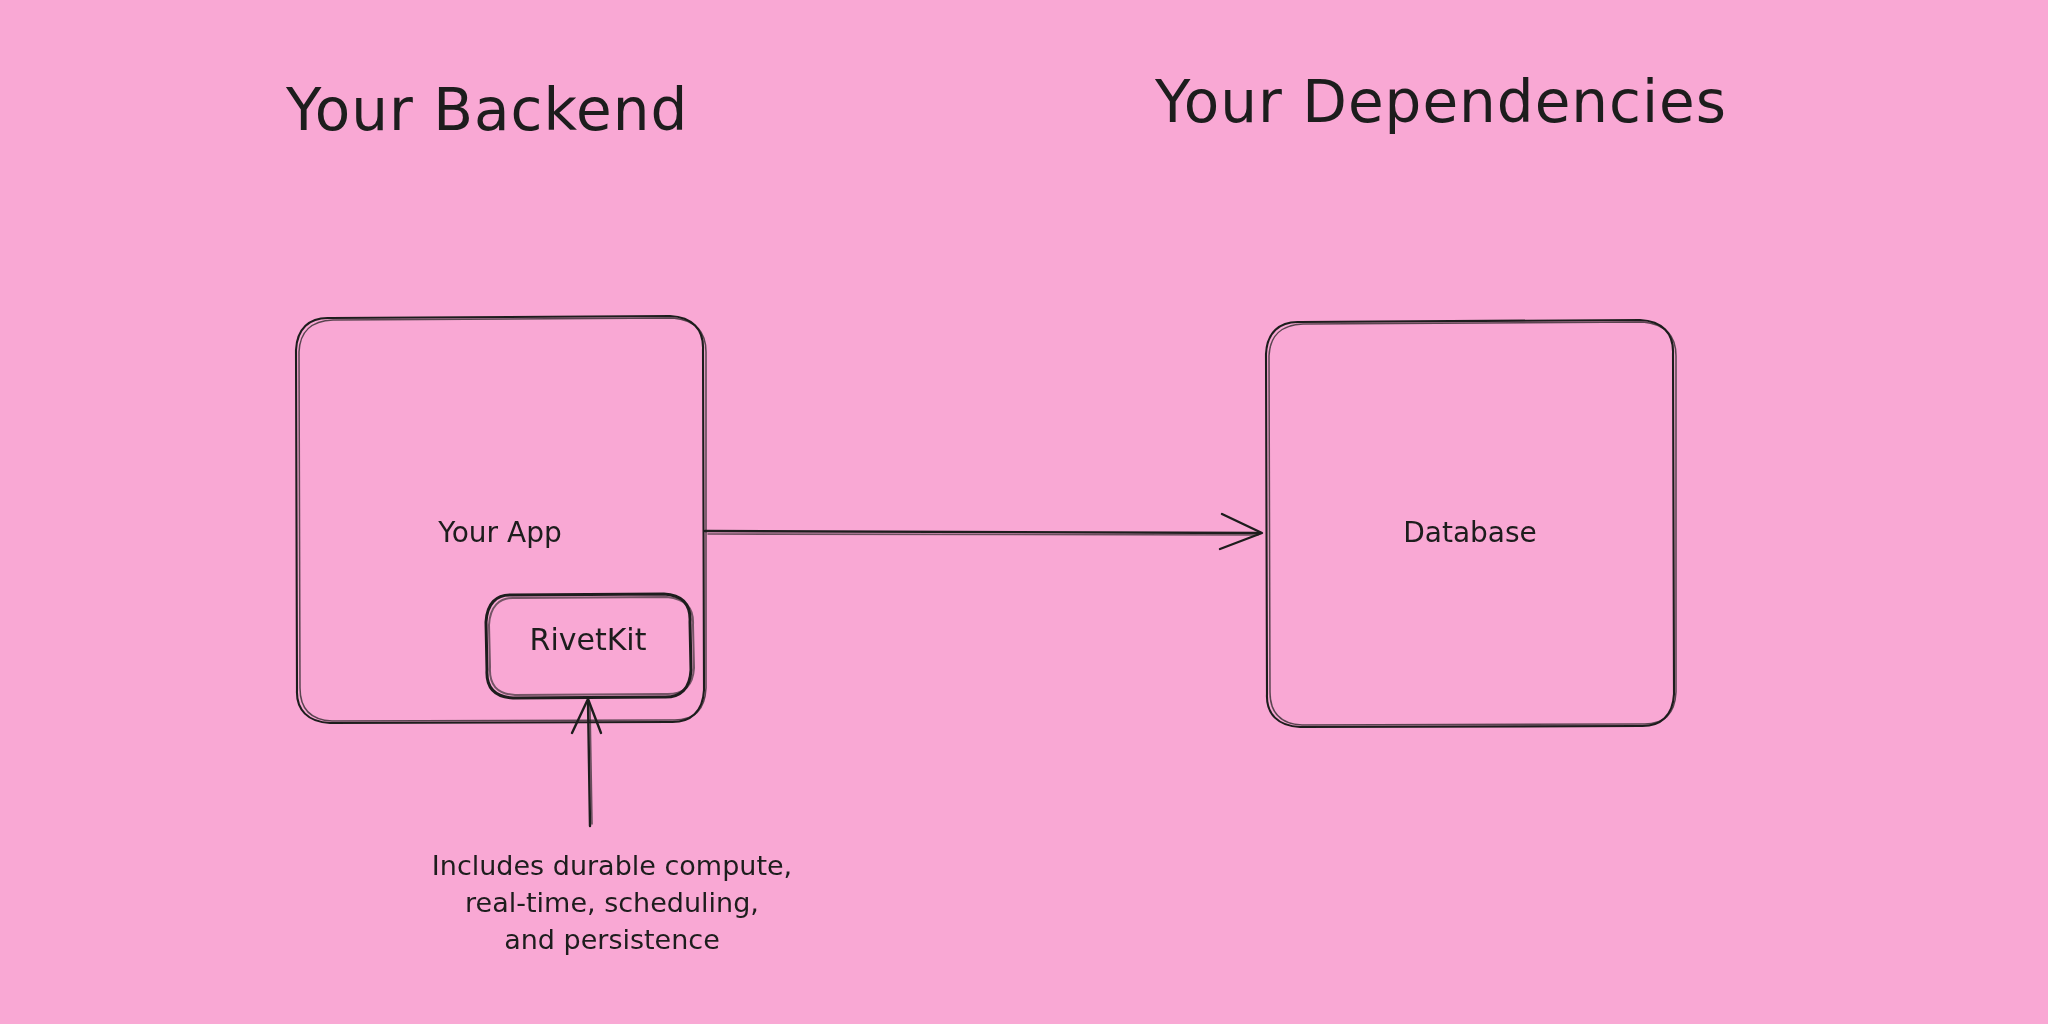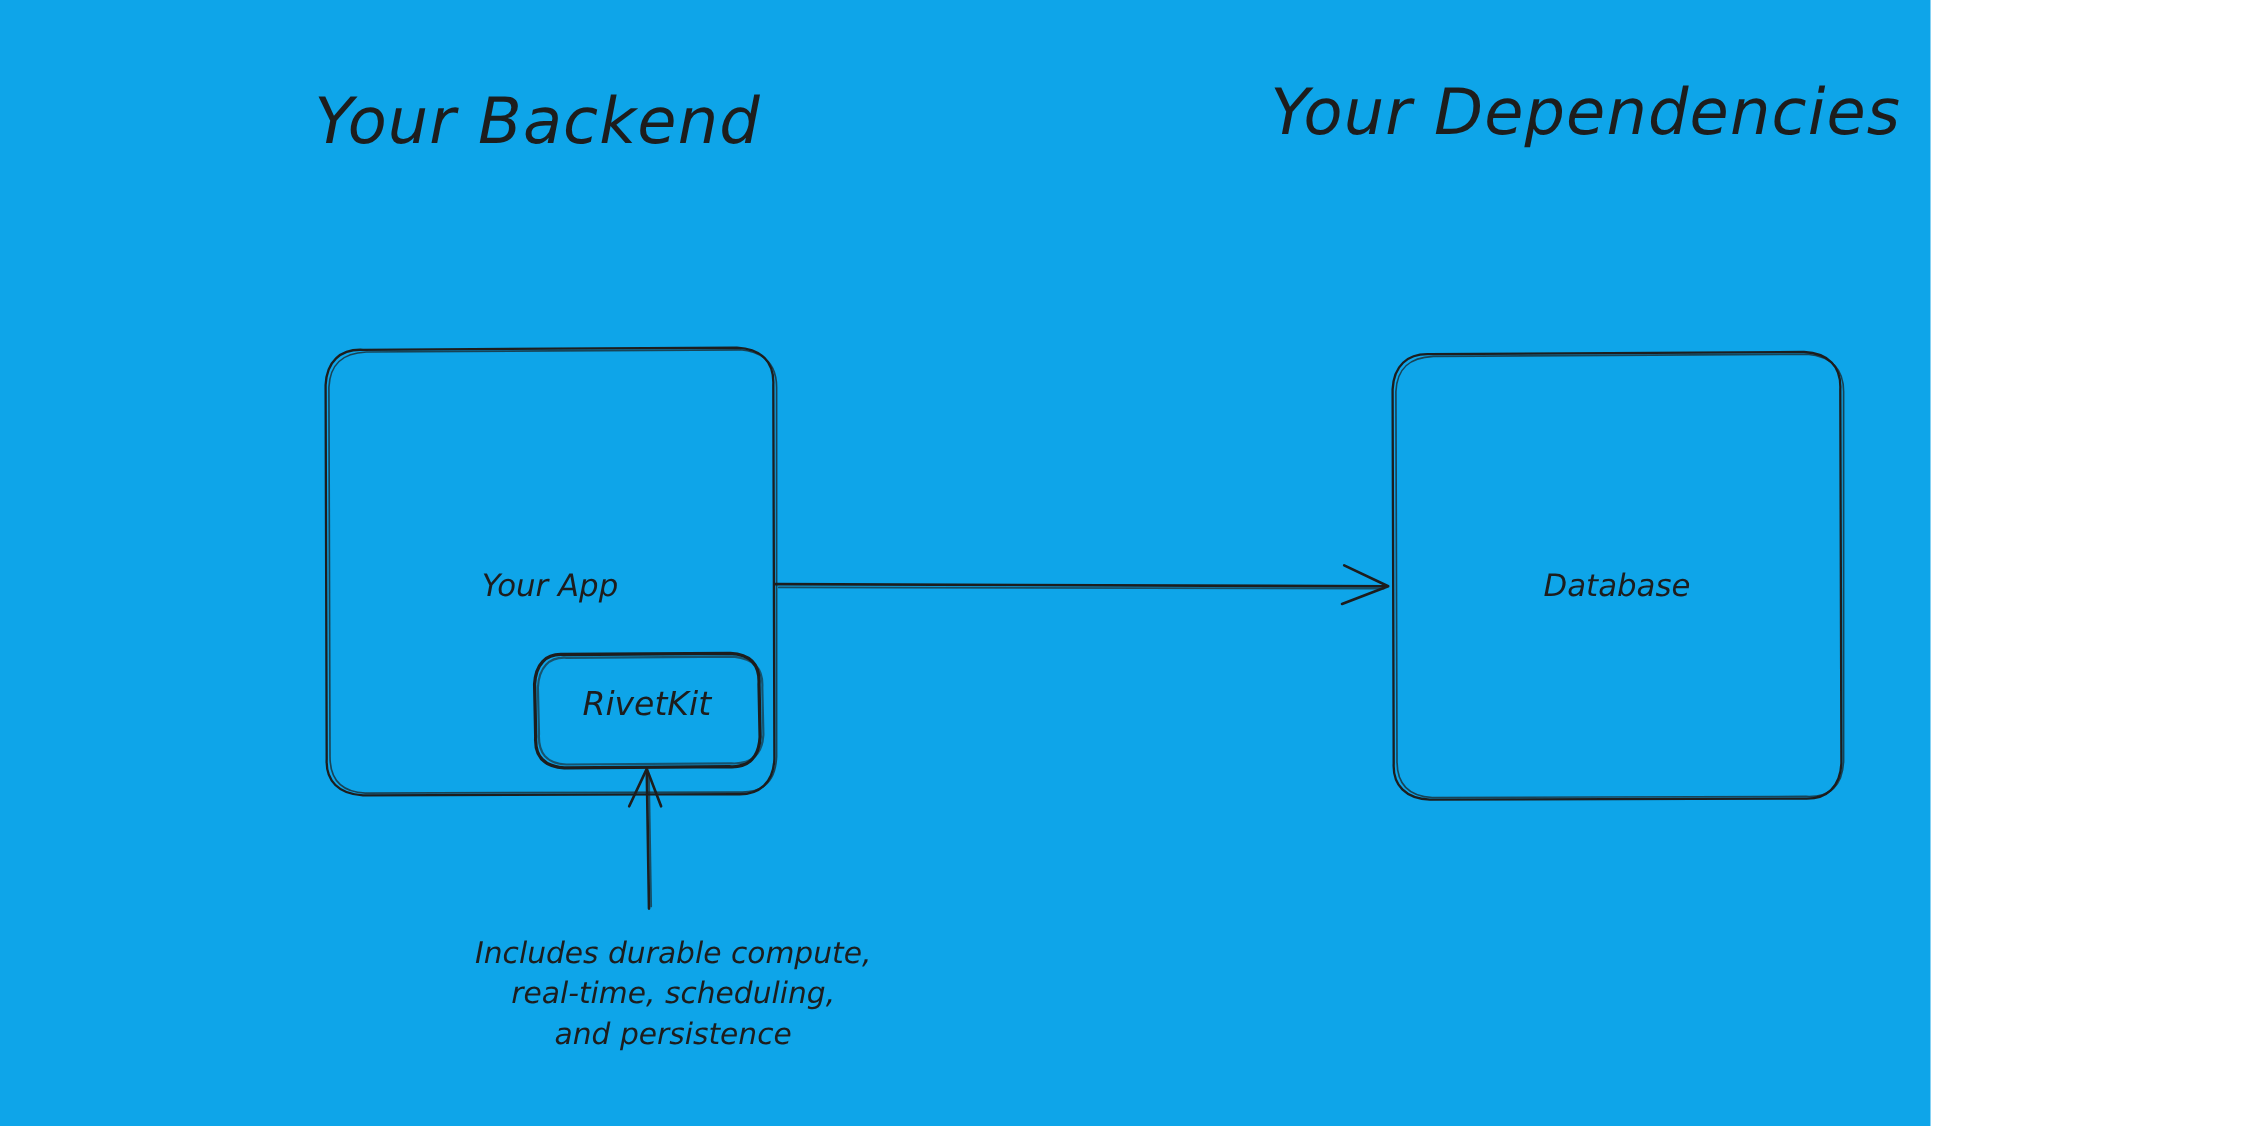--- a/index.html
+++ b/index.html
@@ -2,26 +2,25 @@
 <html><head>
 <meta charset="utf-8">
 <style>
   html, body {
     margin: 0;
     padding: 0;
     background: #ffffff;
   }
   #canvas {
     position: relative;
-    width: 1755px;
+    width: 2048px;
     height: 1024px;
-    background: #0ea5e9;
+    background: #f9a8d4;
     overflow: hidden;
     font-family: "DejaVu Sans", sans-serif;
-    font-style: italic;
   }
   #diagram-svg {
     position: absolute;
     left: 0;
     top: 0;
     width: 2048px;
     height: 1024px;
   }
   .hand-text {
     font-family: "DejaVu Sans", sans-serif;

